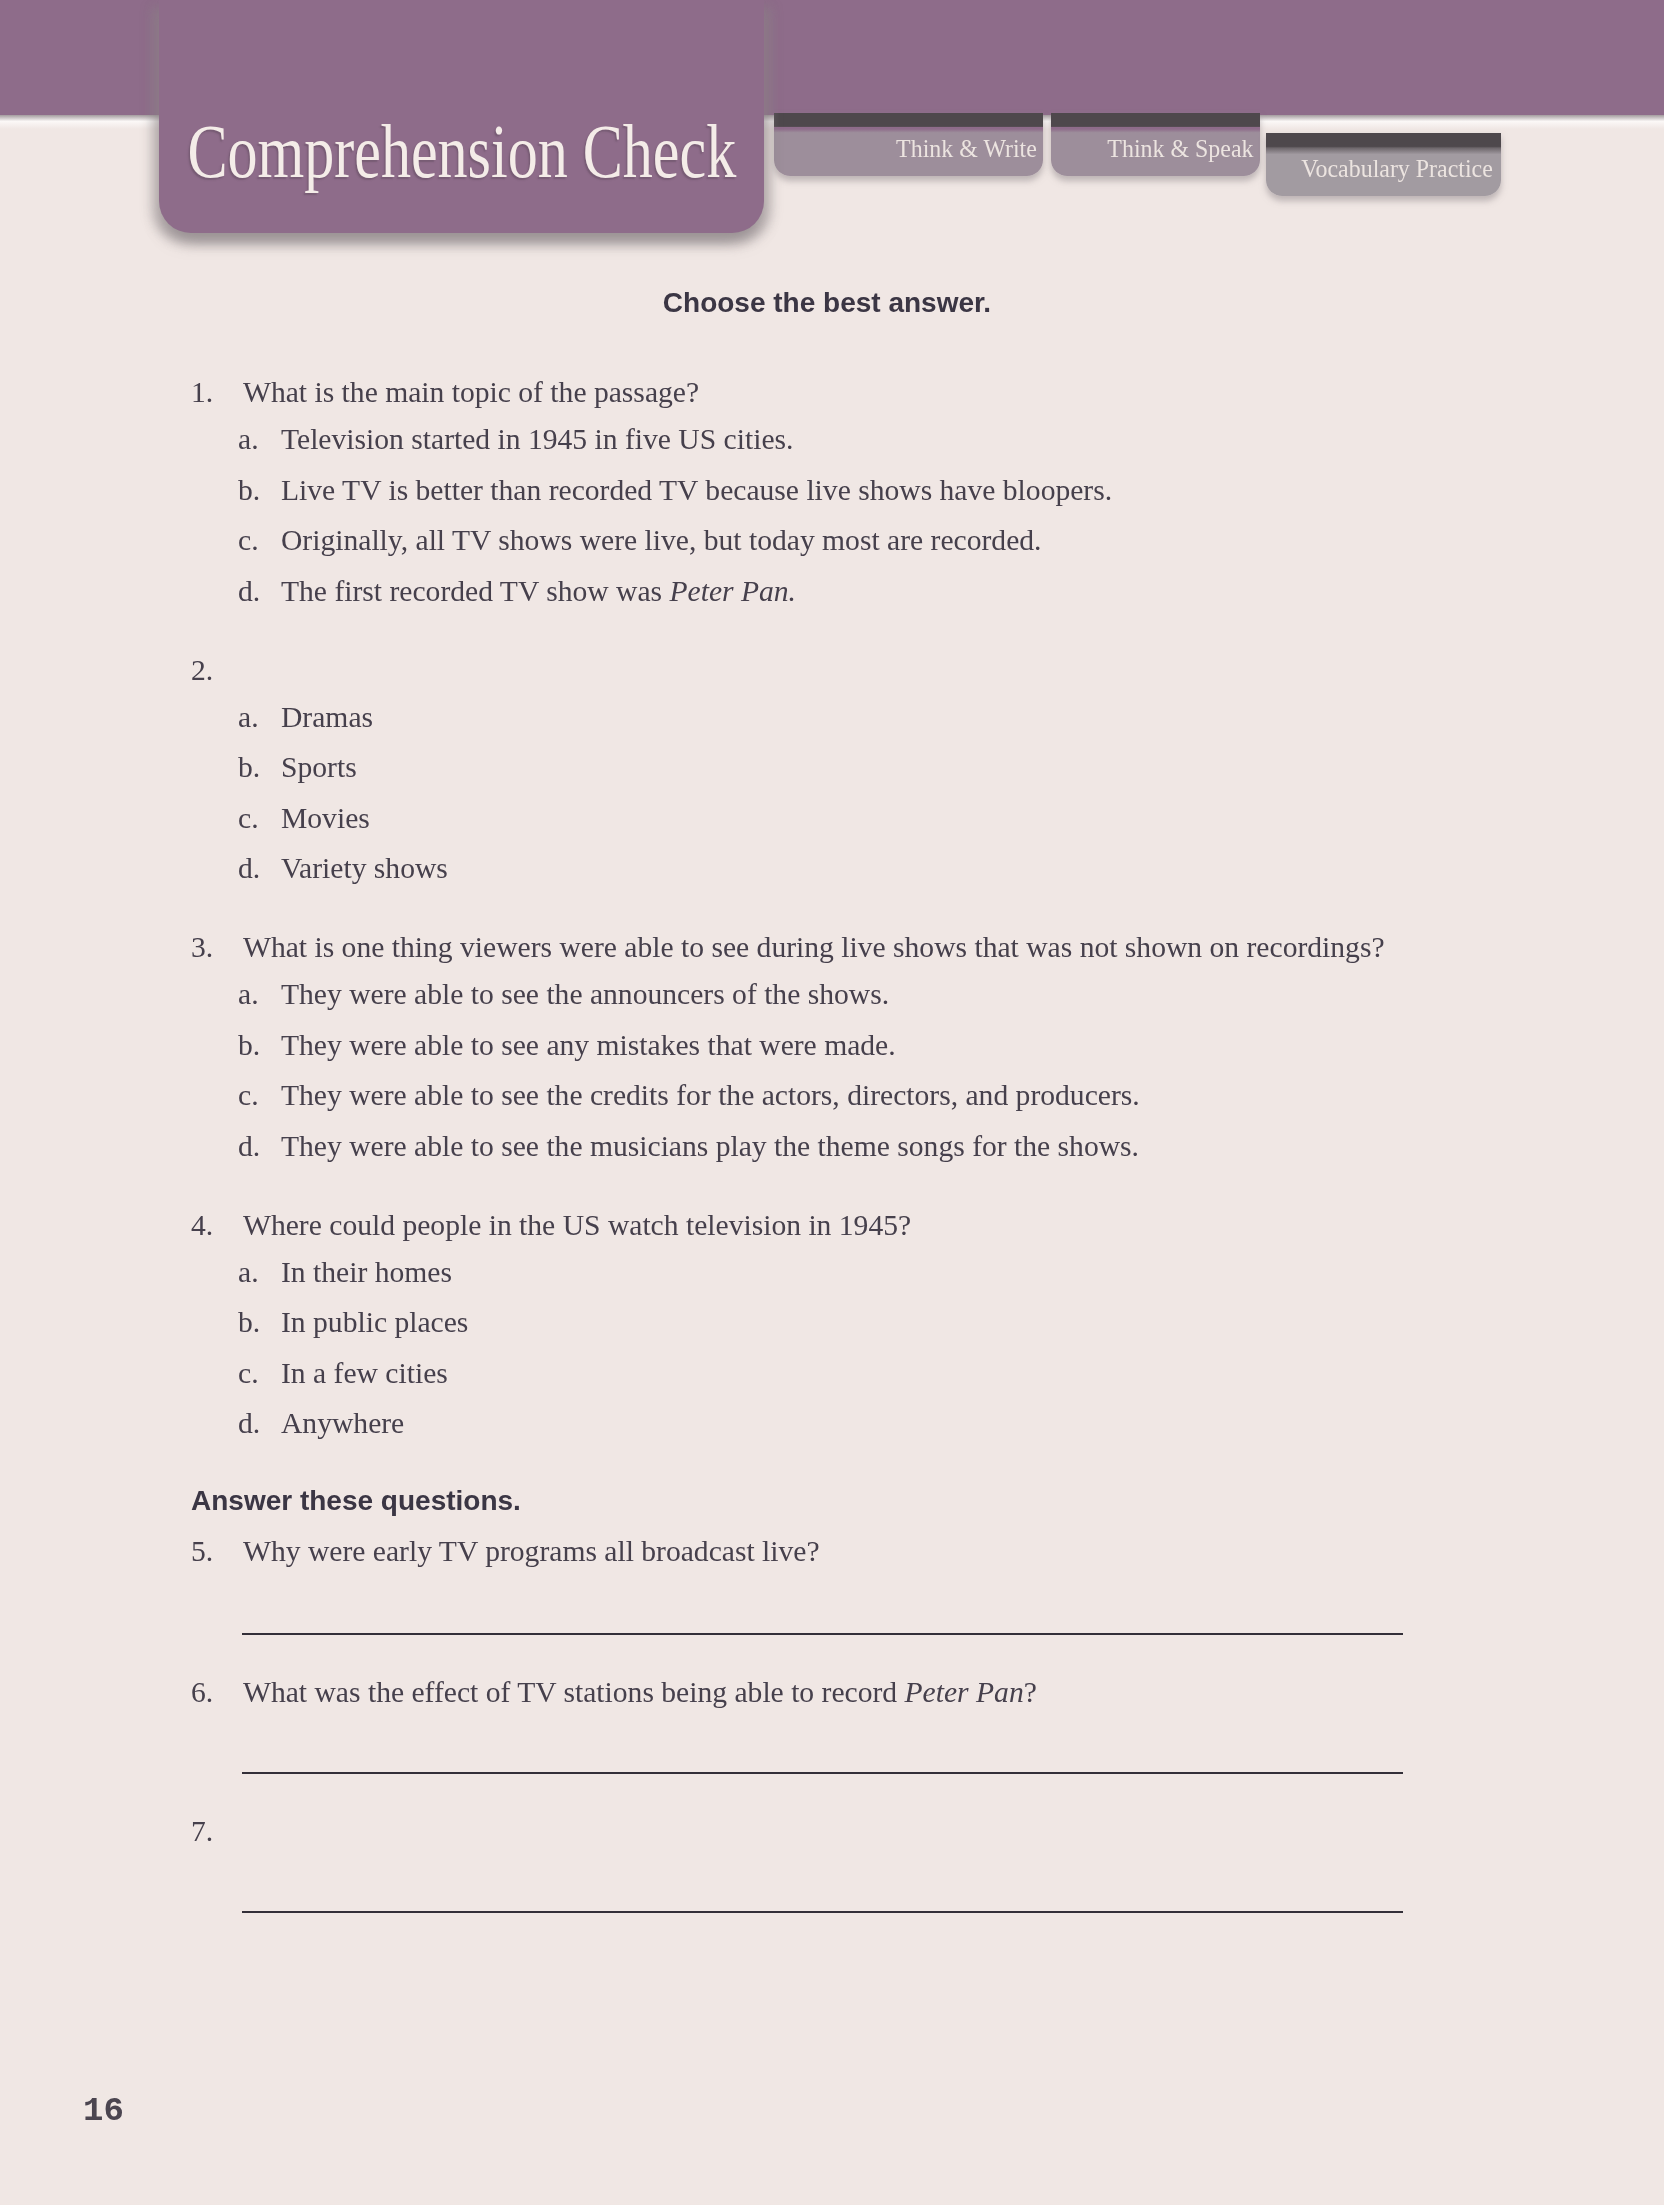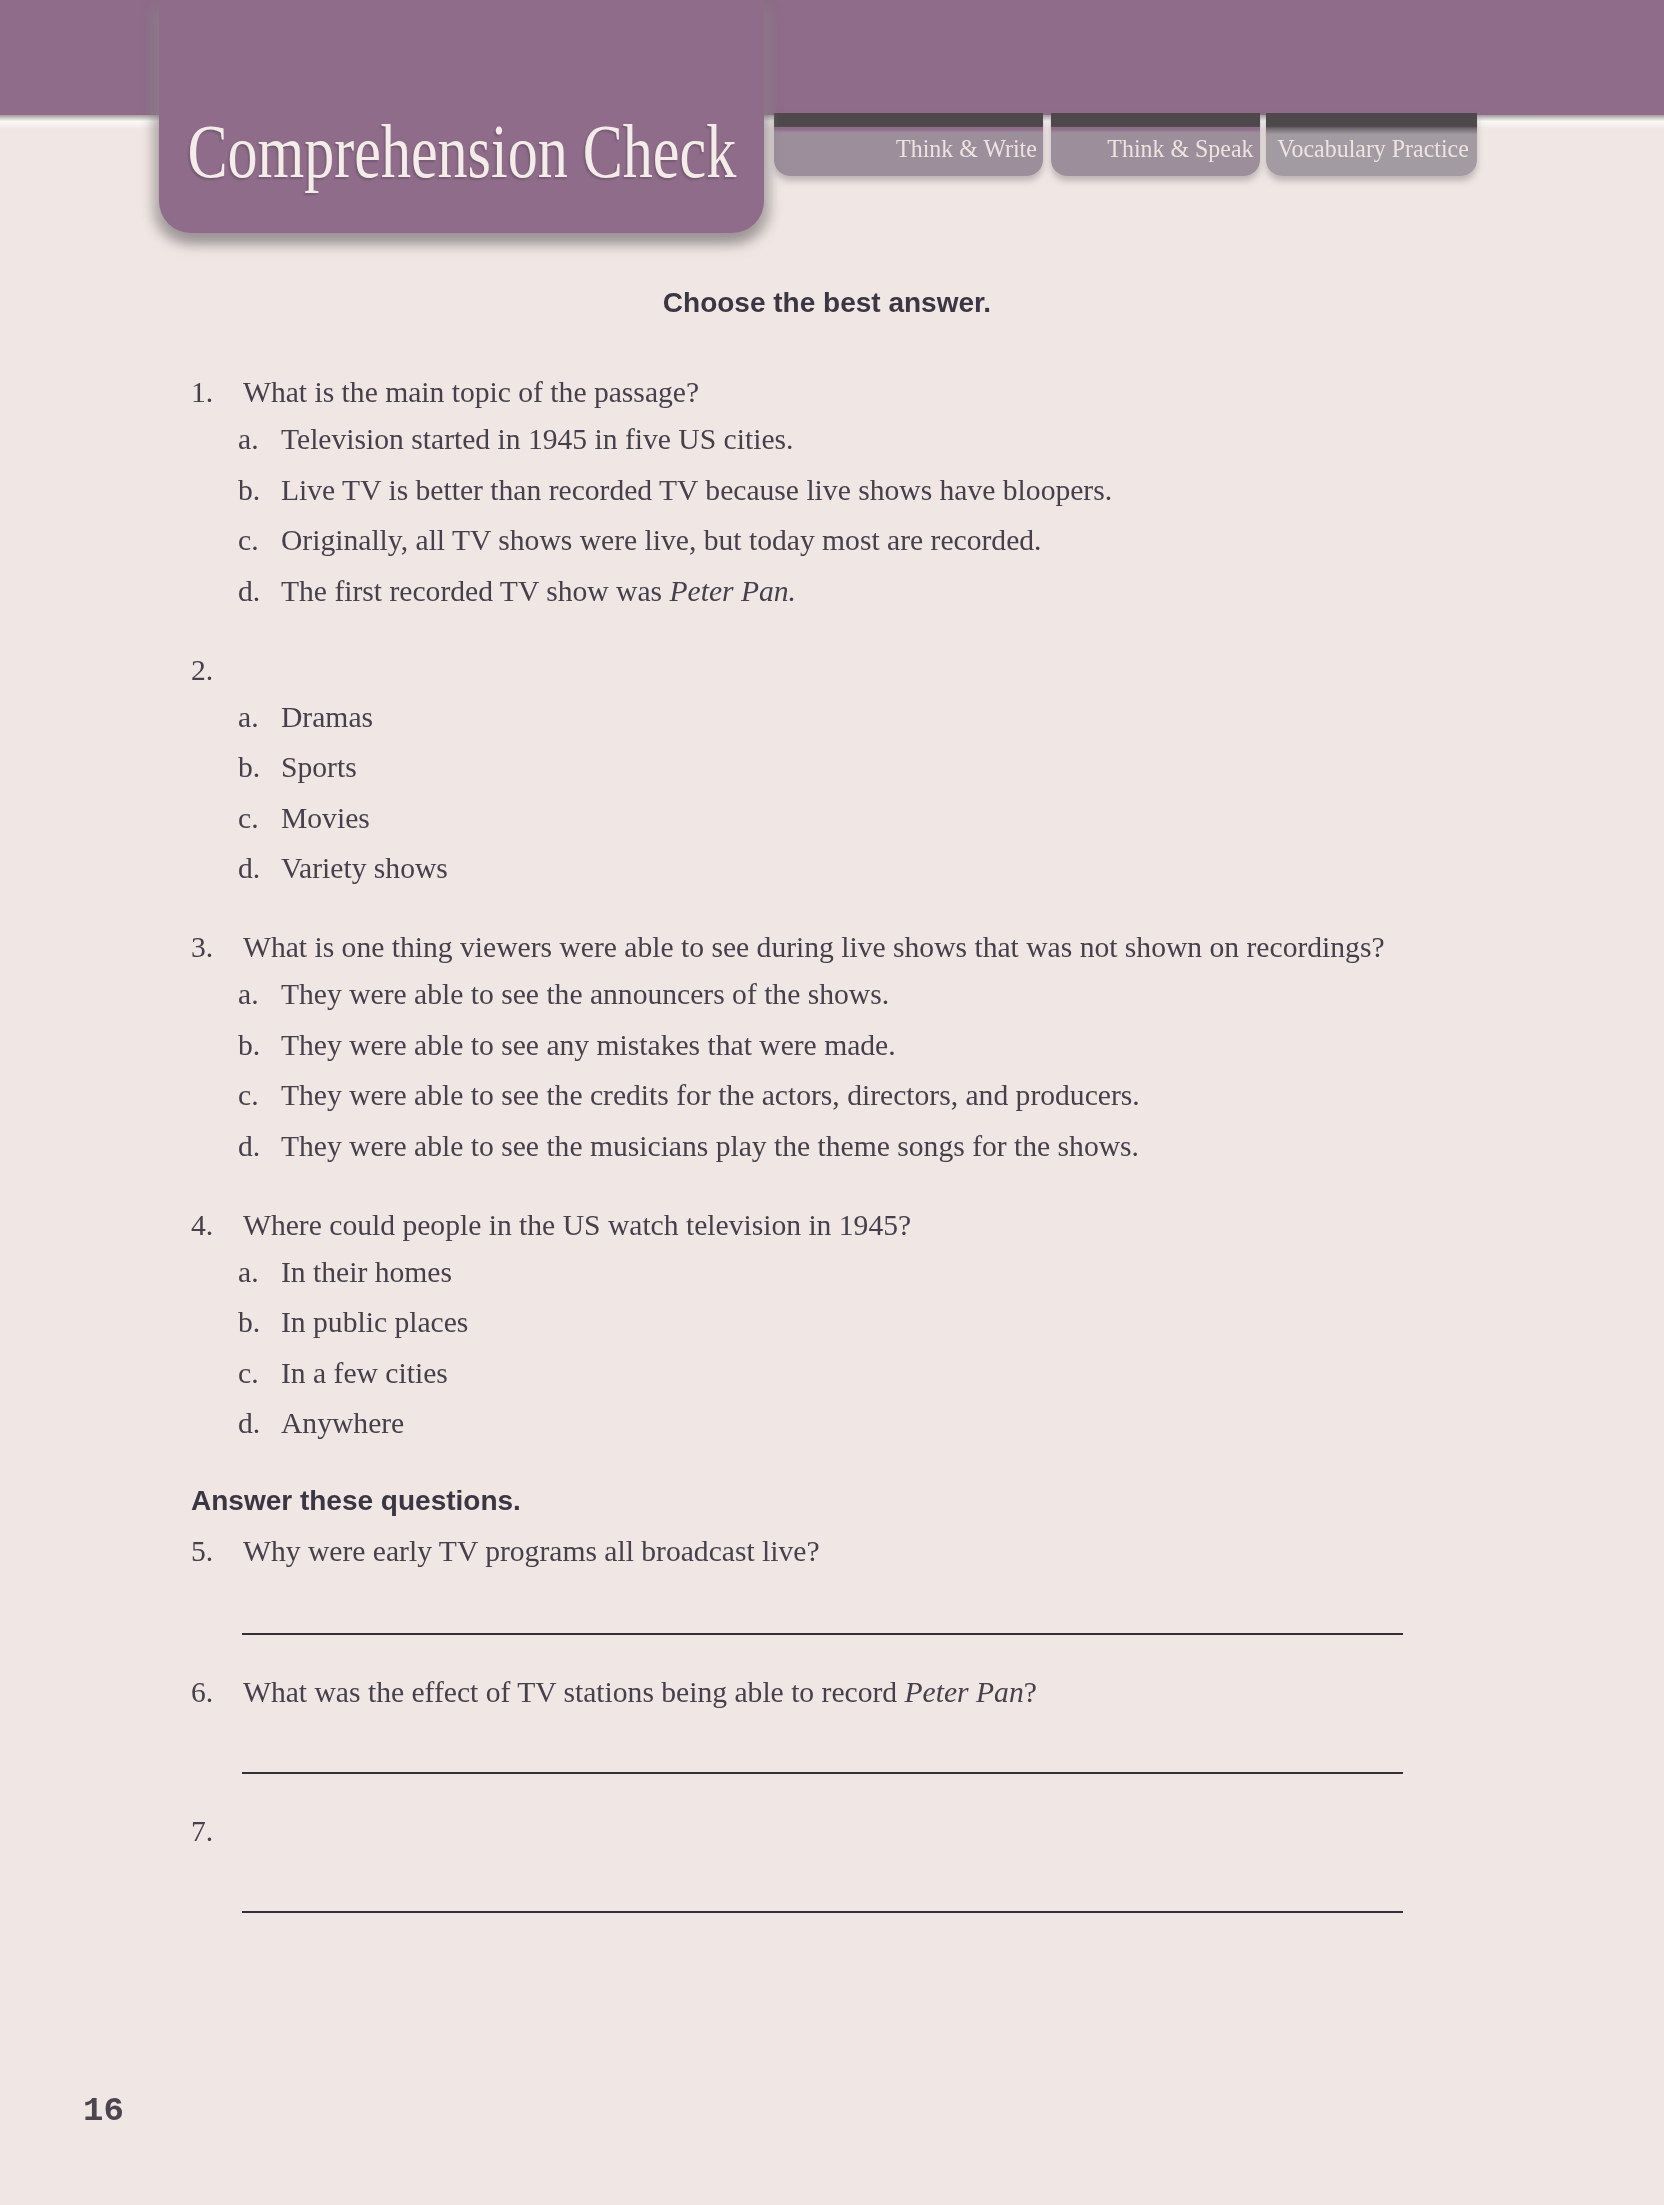--- a/index.html
+++ b/index.html
@@ -65,21 +65,21 @@
   }
   .small-tab.gray{
     background:linear-gradient(180deg,var(--tab-strip) 0px,var(--tab-strip) 13.4px,#6d666b 15px,var(--tab-fill-gray) 21.5px,var(--tab-fill-gray) 100%);
   }
   .small-tab span{
     font-size:26px;color:var(--tab-ink);white-space:nowrap;
     transform:scaleX(.92);
   }
   #tab-1{left:774px;width:269px;}
   #tab-2{left:1051px;width:209px;}
-  #tab-3{left:1266px;width:211px;}
+  #tab-3{left:1266px;width:235px;margin-top:20px;}
   
   .content{
     position:absolute;left:191px;top:285px;width:1272px;
     font-size:29.6px;line-height:38px;
   }
   .sec-heading{
     font-family:"Liberation Sans", sans-serif;
     font-weight:700;font-size:28px;line-height:36px;
     color:var(--heading-ink);
   }

